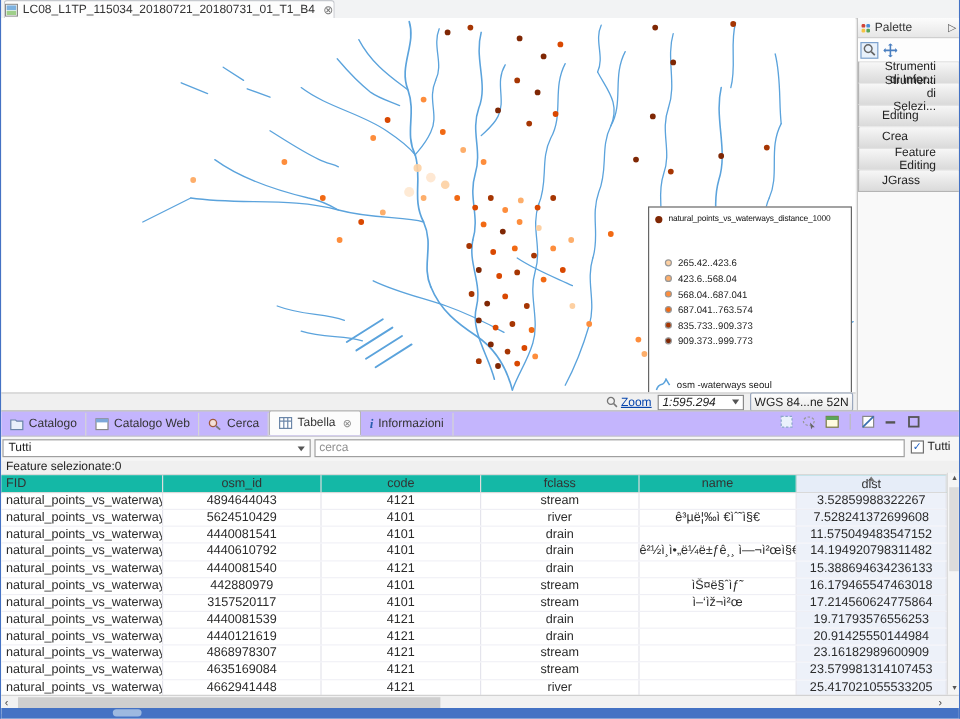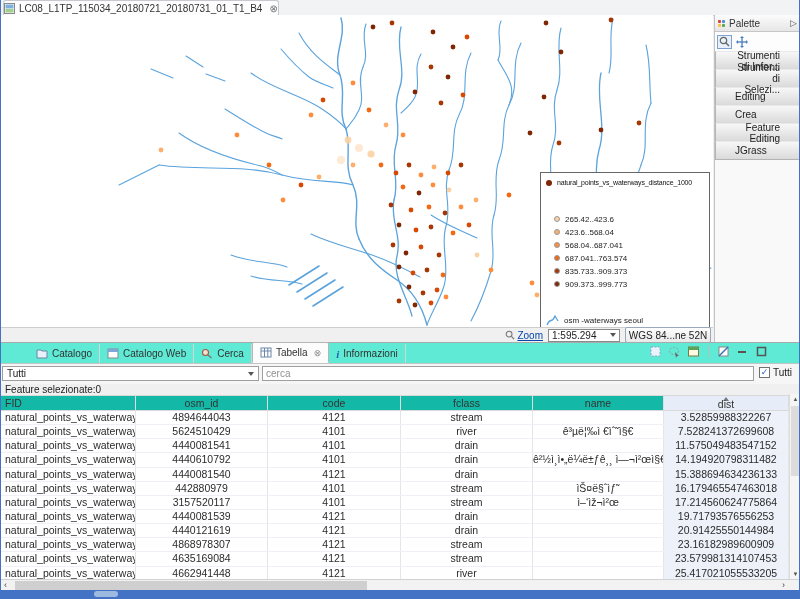--- a/index.html
+++ b/index.html
@@ -28,42 +28,42 @@
   .lg-label{font-size:8px;color:#222;white-space:nowrap;}
   .lg-dot{width:6px;height:6px;border-radius:50%;flex:0 0 auto;}
   .lg-swatch{width:6px;height:6px;border-radius:50%;border:1px solid #999;box-sizing:border-box;flex:0 0 auto;}
   .lg-indent{margin-left:8px;}
 
   
   #map-status{left:0;top:327px;width:712px;height:15px;background:#f0f0f0;border-top:1px solid #cdcdcd;
       display:flex;align-items:center;justify-content:flex-end;gap:5px;padding-right:2px;box-sizing:border-box;}
   #zoom-link{display:flex;align-items:center;gap:2px;font-size:10px;color:#0645ad;text-decoration:underline;}
   #scale-combo{width:72px;height:13px;background:#fff;border:1px solid #8a8a8a;font-size:10px;color:#222;
-      display:flex;align-items:center;justify-content:space-between;padding:0 3px;box-sizing:border-box;}
+      display:flex;align-items:center;justify-content:space-between;padding:0 3px;box-sizing:border-box;font-style:italic;}
   .chev{width:0;height:0;border-left:3px solid transparent;border-right:3px solid transparent;border-top:4px solid #555;}
   #crs-button{width:84px;height:14px;background:linear-gradient(#fdfdfd,#e9e9e9);border:1px solid #9aa7bd;
       border-radius:2px;font-size:10px;color:#222;display:flex;align-items:center;justify-content:center;}
 
   
   #palette{left:713px;top:15px;width:86px;height:327px;background:#f9f9f9;border-left:1px solid #c3c3c3;box-sizing:border-box;}
   #palette-header{height:16px;background:linear-gradient(#fcfcfc,#e6e6e6);border-bottom:1px solid #c6c6c6;
       display:flex;align-items:center;gap:4px;padding:0 3px;font-size:10px;color:#333;}
   #palette-header .spacer{flex:1;}
   .pal-chip{width:7px;height:7px;display:grid;grid-template-columns:1fr 1fr;gap:1px;}
   .pal-chip i{width:3px;height:3px;border-radius:1px;}
   #palette-tools{height:17px;background:#fdfdfd;border-bottom:1px solid #ddd;display:flex;align-items:center;gap:2px;padding:1px 2px;}
   .ptool{width:15px;height:14px;display:flex;align-items:center;justify-content:center;}
   .ptool.sel{border:1px solid #7da2ce;background:#e8f1fb;box-sizing:border-box;}
   .pal-section{height:17px;background:linear-gradient(#f7f7f7,#dadada);border:1px solid #b4b4b4;border-top-color:#e8e8e8;
       display:flex;align-items:center;padding:0 19px;font-size:10px;color:#222;margin-top:-1px;text-align:right;}
   .tri-right{font-size:9px;color:#555;}
 
   
   #bottom{left:0;top:342px;width:800px;height:248px;background:#f4f4f4;border-top:1px solid #a9a9a9;box-sizing:border-box;}
-  #view-tabbar{position:relative;height:20px;background:#5eead4;border-bottom:1px solid #c4c4c4;display:flex;align-items:flex-end;padding-left:28px;}
+  #view-tabbar{position:relative;height:20px;background:#c4b5fd;border-bottom:1px solid #c4c4c4;display:flex;align-items:flex-end;}
   .vtab{height:19px;display:flex;align-items:center;gap:4px;padding:0 7px;font-size:10px;color:#333;
       border-right:1px solid #d5d5d5;background:transparent;}
   .vtab.active{background:#fcfcfc;border:1px solid #b5b5b5;border-bottom:1px solid #fcfcfc;border-radius:2px 2px 0 0;}
   .vtab .close{color:#888;font-size:9px;margin-left:2px;}
   #view-toolbar{position:absolute;right:33px;top:2px;display:flex;align-items:center;gap:6px;}
   .tb-sep{width:1px;height:13px;background:#bbb;margin:0 2px;}
 
   #filter-row{position:relative;height:20px;background:#f6f6f6;}
   #attr-combo{position:absolute;left:1px;top:2px;width:257px;height:15px;background:#fff;border:1px solid #9f9f9f;
       font-size:10px;color:#222;display:flex;align-items:center;justify-content:space-between;padding:0 4px;box-sizing:border-box;}

